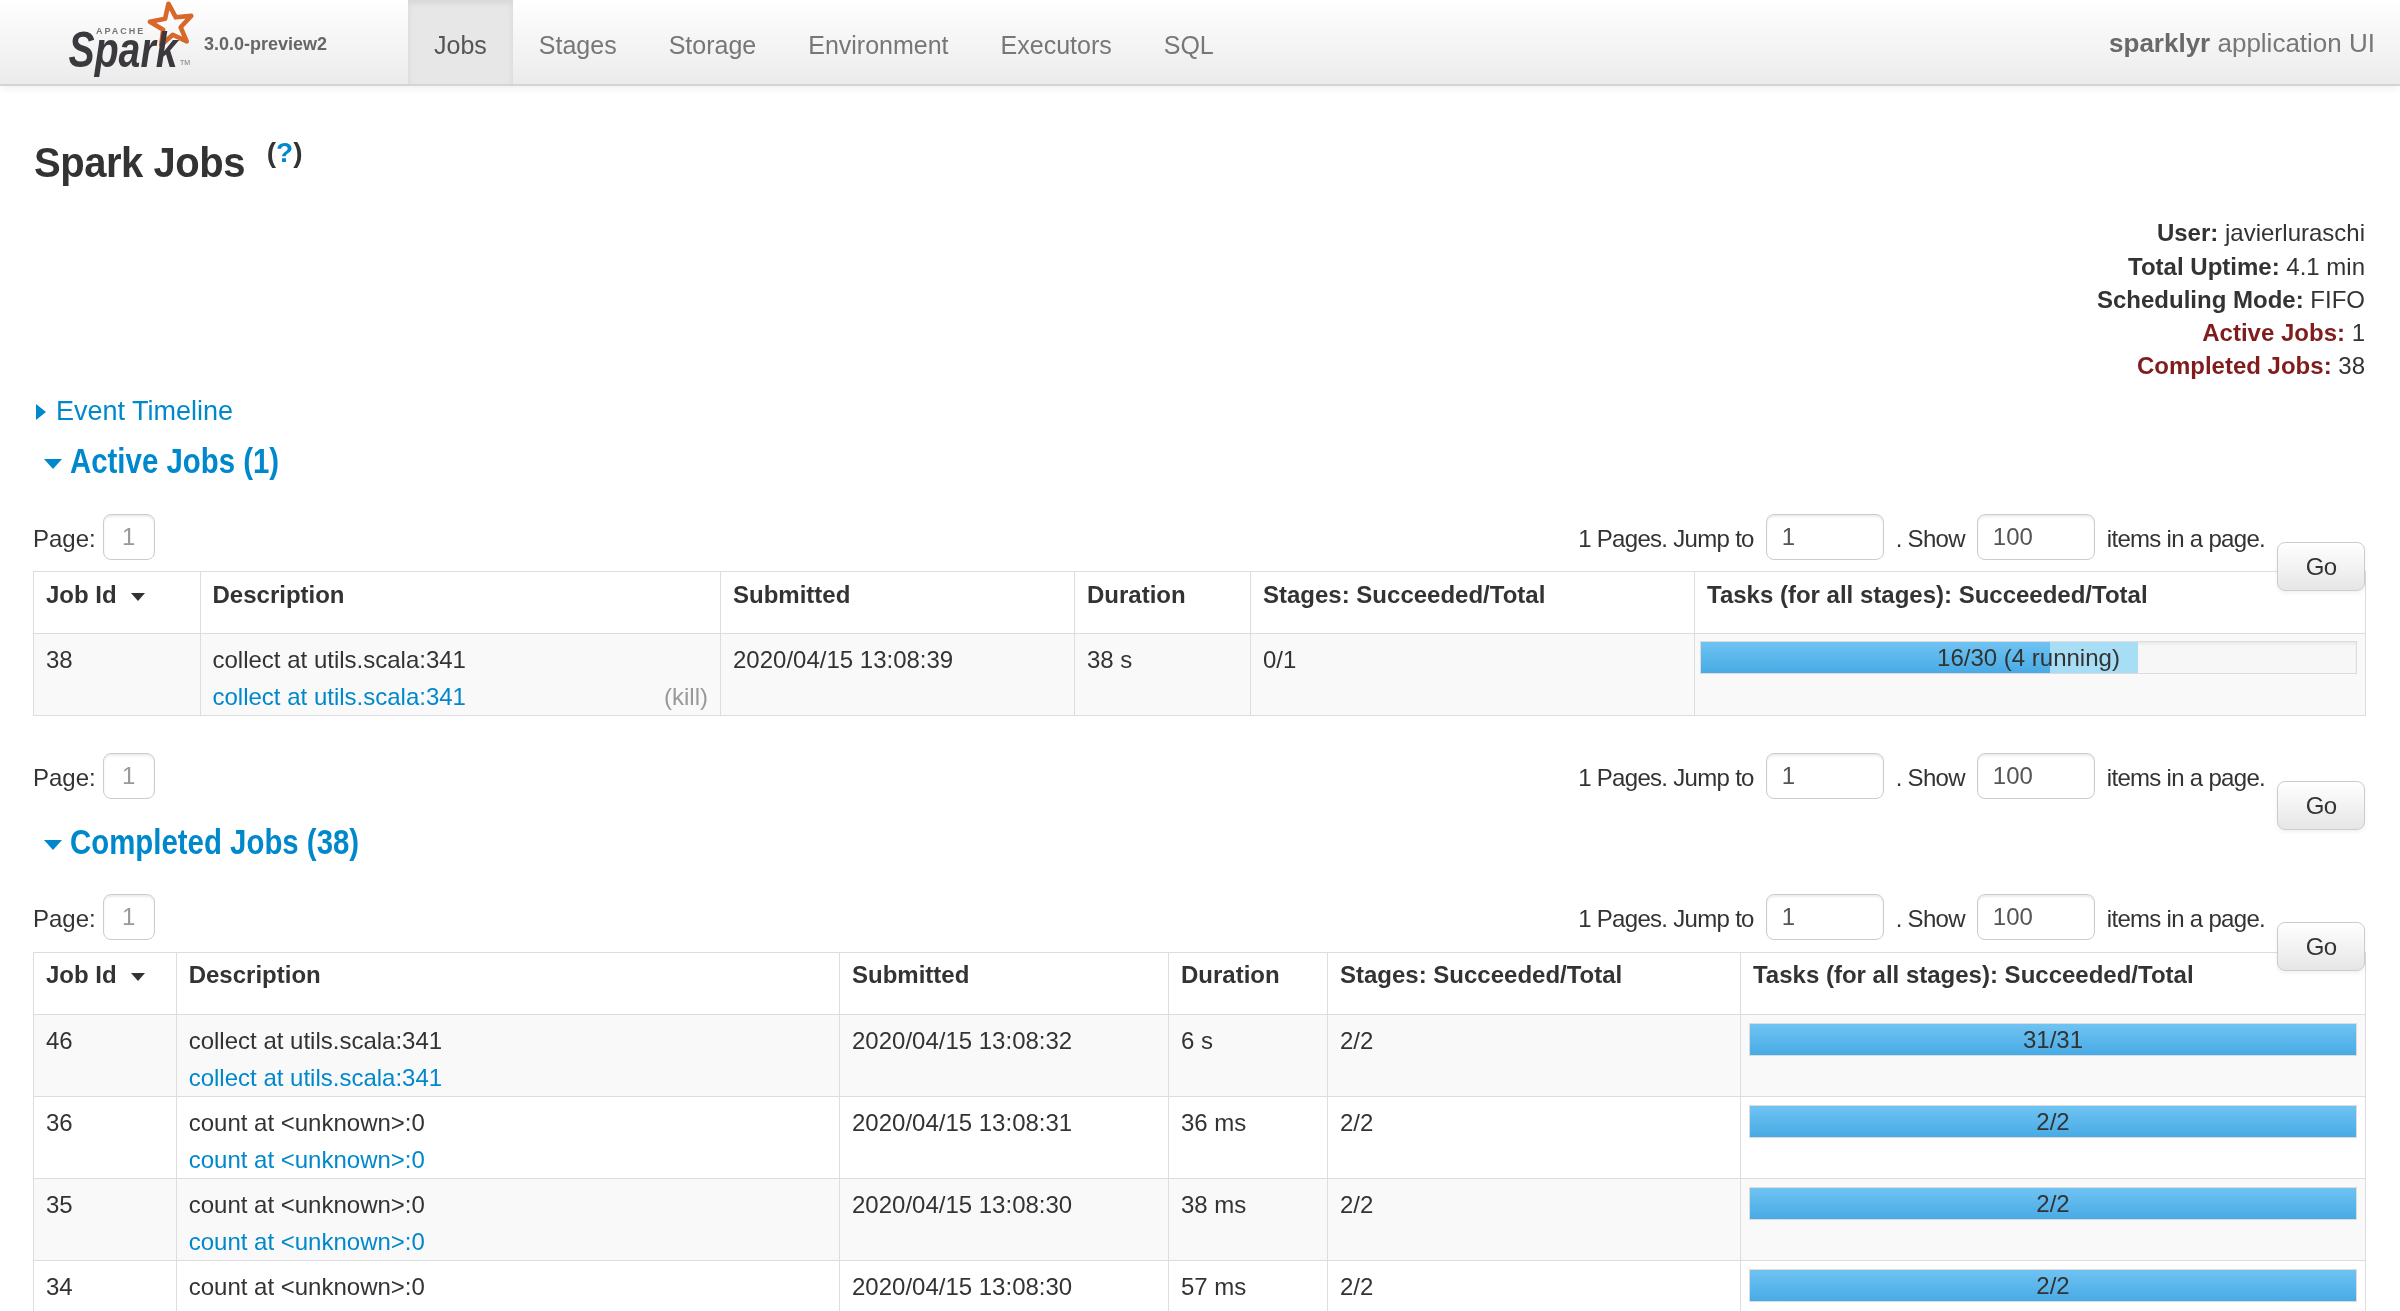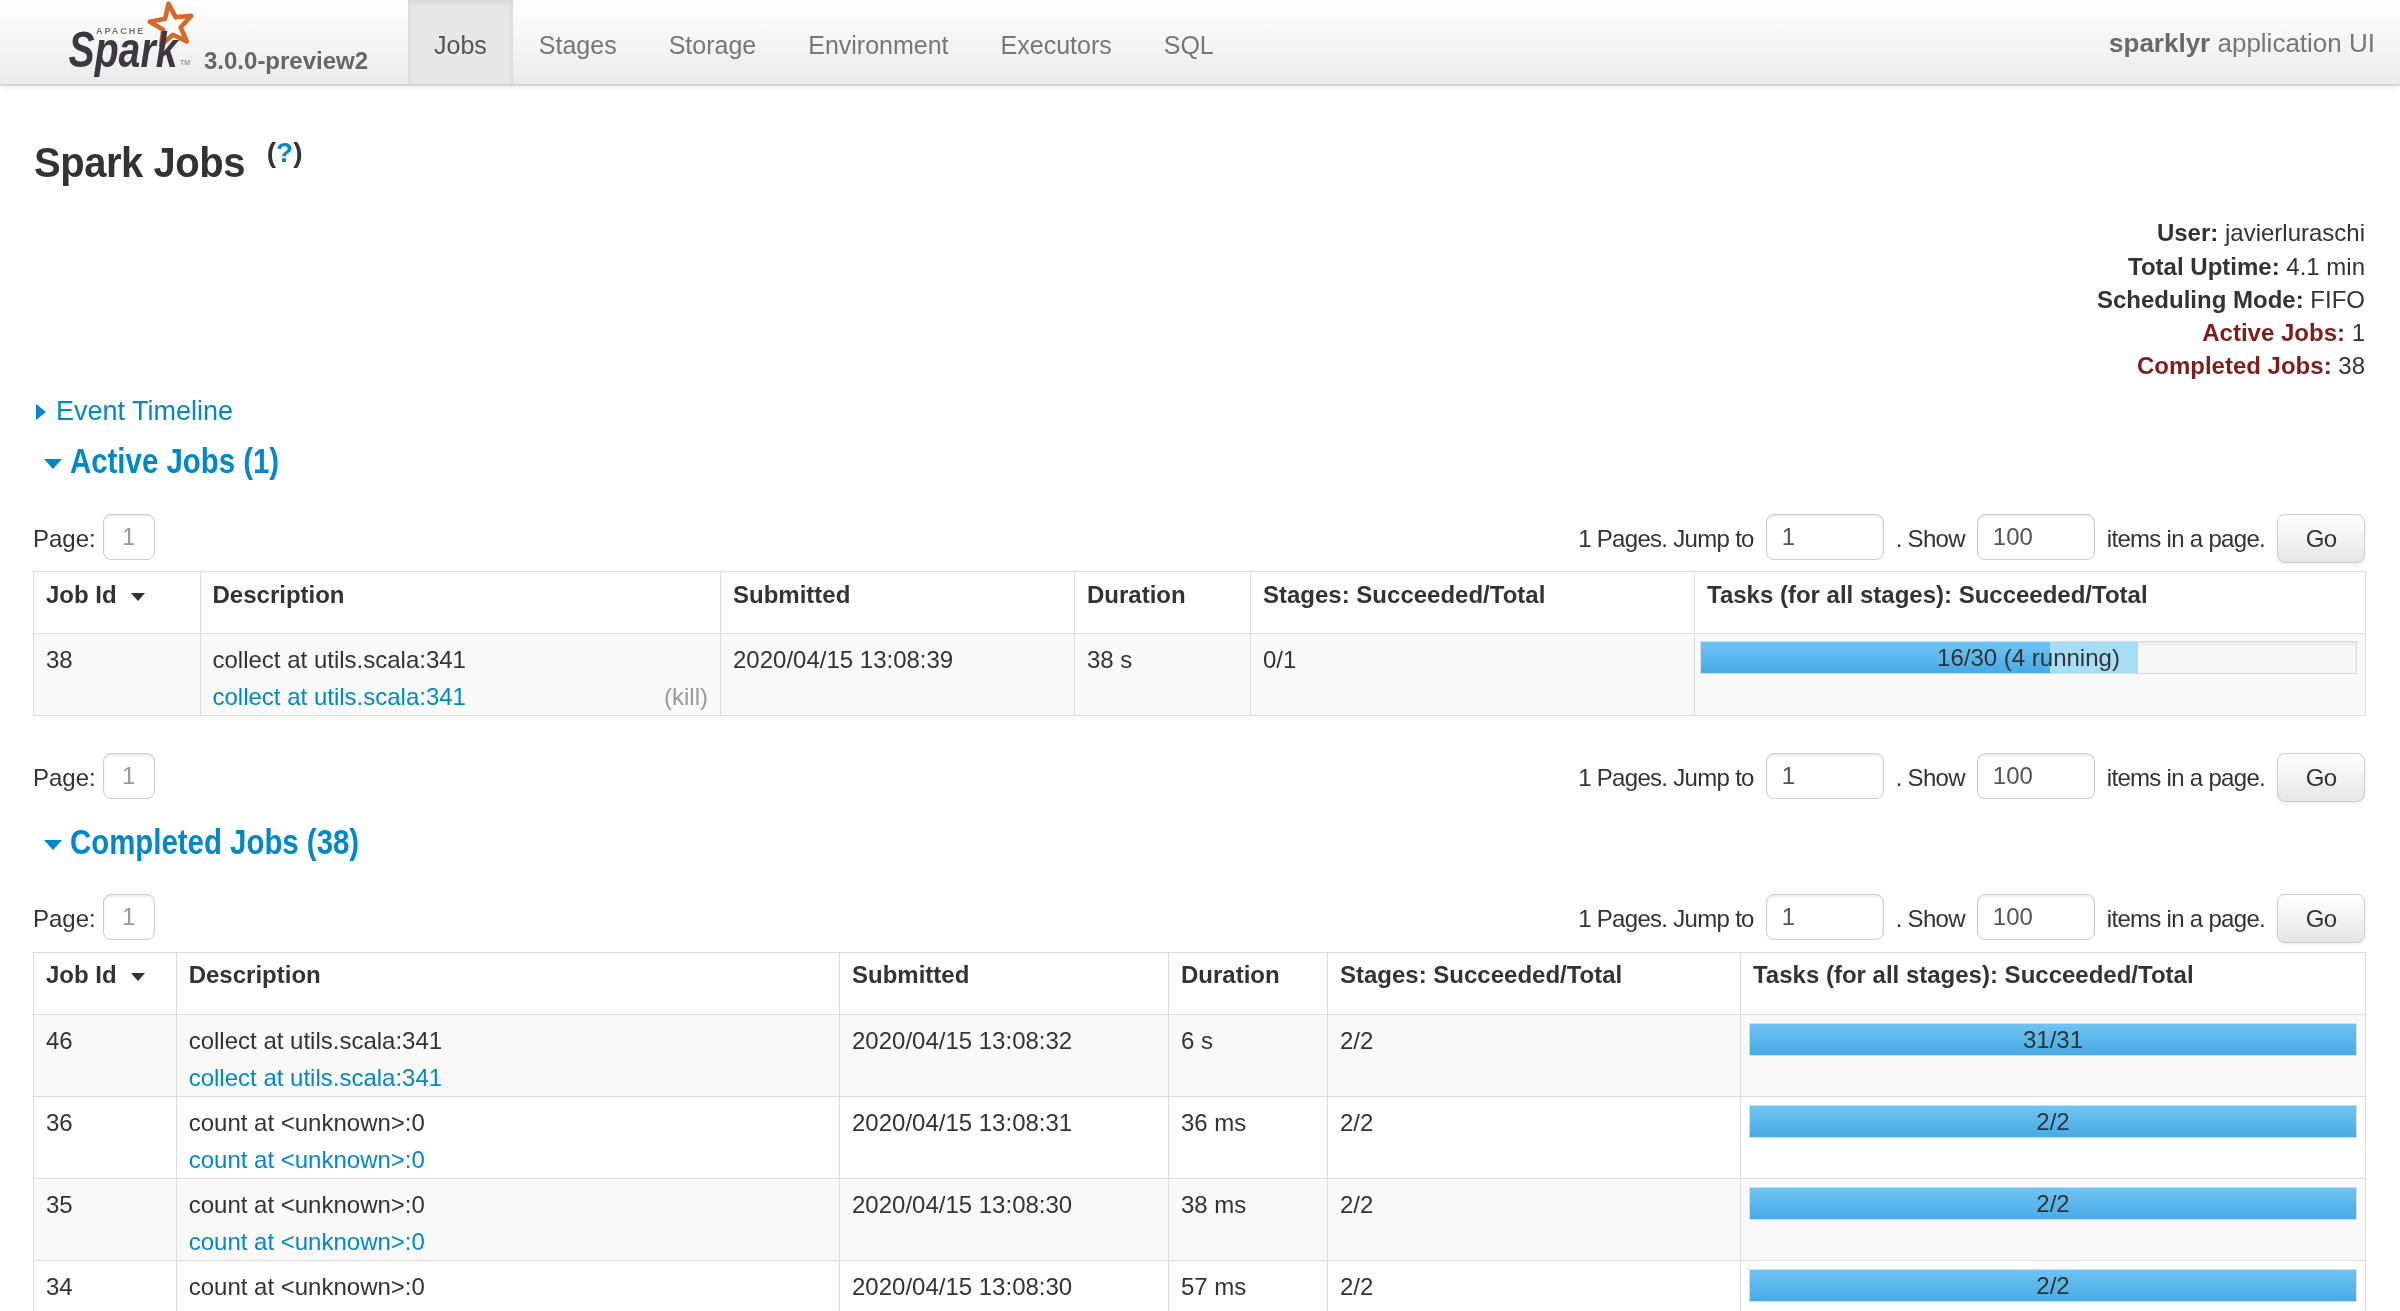--- a/index.html
+++ b/index.html
@@ -11,21 +11,21 @@
   font-size:24px; color:#333; background:#fff;
 }
 a { text-decoration:none; }
 .navbar {
   height:84px; position:relative;
   background:linear-gradient(#ffffff,#ebebeb);
   border-bottom:2px solid #d4d4d4;
   box-shadow:0 2px 8px rgba(0,0,0,0.065);
 }
 .brand { position:absolute; left:66px; top:0; height:84px; }
-.version { position:absolute; left:204px; top:0; font-weight:bold; color:#666; font-size:24px; line-height:84px; padding-top:19px;text-align:center; }
+.version { position:absolute; left:204px; top:0; font-weight:bold; color:#666; font-size:18px; line-height:84px; padding-top:2px;text-align:center; }
 .tabs { position:absolute; left:408px; top:0; height:60px; margin:0; padding:0; list-style:none; }
 .tabs li { float:left; height:84px; }
 .tabs li a { display:block; height:84px; line-height:90px; padding:0 26px; font-size:25px; color:#777; }
 .tabs li.active a { background:#e7e7e7; color:#555; box-shadow:inset 0 3px 6px rgba(0,0,0,0.08); }
 .navtext { position:absolute; right:25px; top:0; line-height:84px; padding-top:1px; font-size:26px; color:#777; }
 .navtext b { color:#696969; }
 
 .content { margin:0 35px 0 33px; }
 h3.title { font-size:43px; font-weight:bold; color:#333; margin:41px 0 28px 1px; line-height:52px; }
 .h3txt { display:inline-block; transform:scaleX(0.93); transform-origin:left bottom; letter-spacing:-0.5px; }
@@ -57,20 +57,21 @@
   width:87px; height:20px; padding:12px 14px 12px 15px; text-align:left;
   border:1px solid #ccc; border-radius:8px;
   font-family:"Liberation Sans",sans-serif; font-size:24px; color:#555;
   box-shadow:inset 0 2px 2px rgba(0,0,0,0.075); vertical-align:top;
 }
 .gobtn {
   display:inline-block; width:86px; height:47px; line-height:47px; text-align:center;
   border:1px solid #ccc; border-radius:8px; color:#333;
   background:linear-gradient(#ffffff,#e6e6e6); vertical-align:top;
   box-shadow:inset 0 2px 0 rgba(255,255,255,.4), 0 2px 4px rgba(0,0,0,.06);
+  margin-top:28px;
 }
 
 table.jobs { border-collapse:collapse; table-layout:fixed; width:2332px; }
 table.jobs th, table.jobs td { border:1px solid #ddd; padding:0 12px; text-align:left; vertical-align:top; font-size:24px; }
 table.jobs tbody td { padding:7px 12px 0 12px; line-height:37px; }
 table.jobs th { font-weight:bold; height:45px; vertical-align:middle; padding-top:0; padding-bottom:16px; }
 table.jobs tbody tr.odd { background:#f9f9f9; }
 .sortarrow { display:inline-block; width:0; height:0; border-left:7px solid transparent; border-right:7px solid transparent; border-top:8px solid #333; margin-left:8px; vertical-align:2px; }
 td .l2 { color:#0088cc; }
 .kill { color:#999; float:right; }

